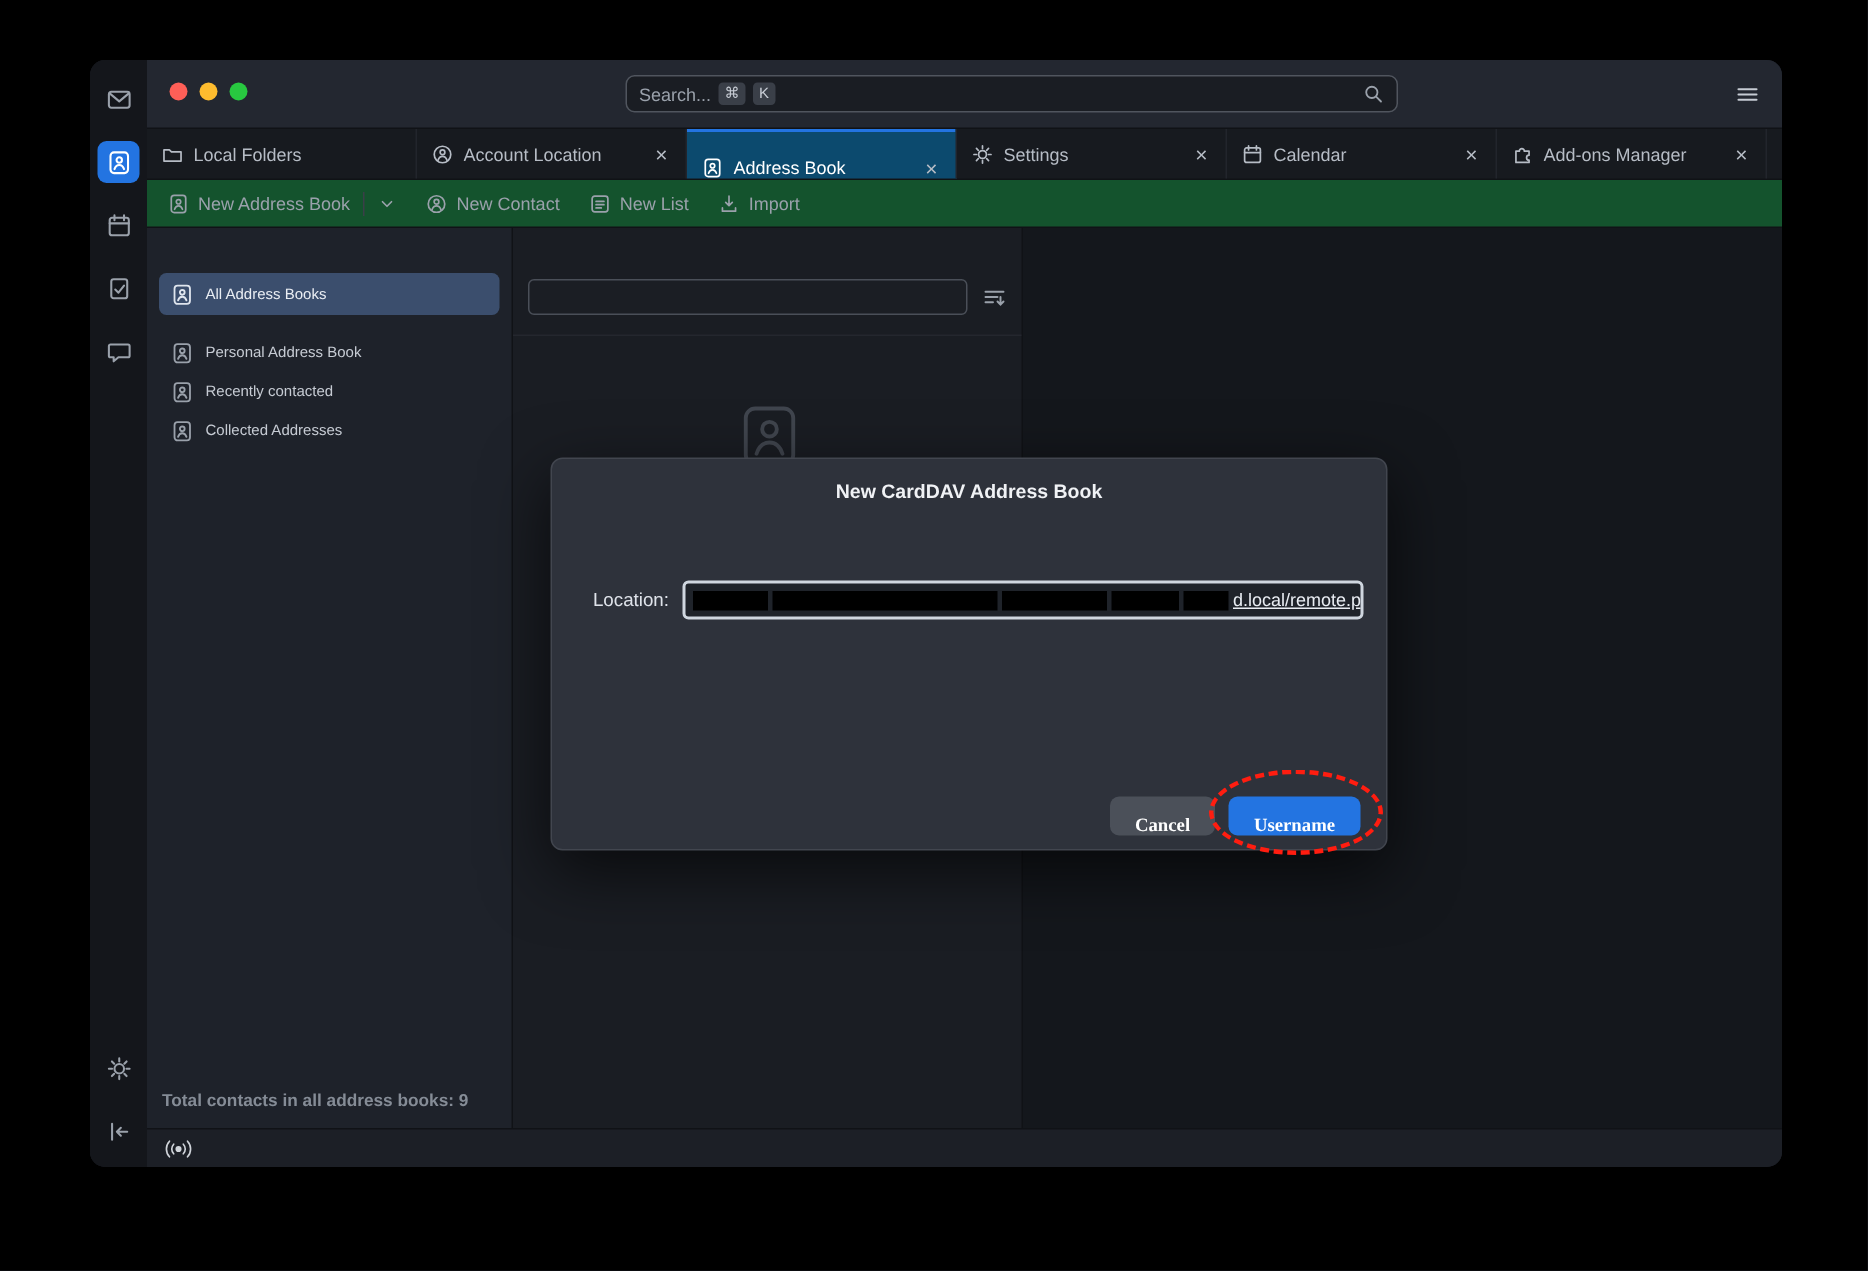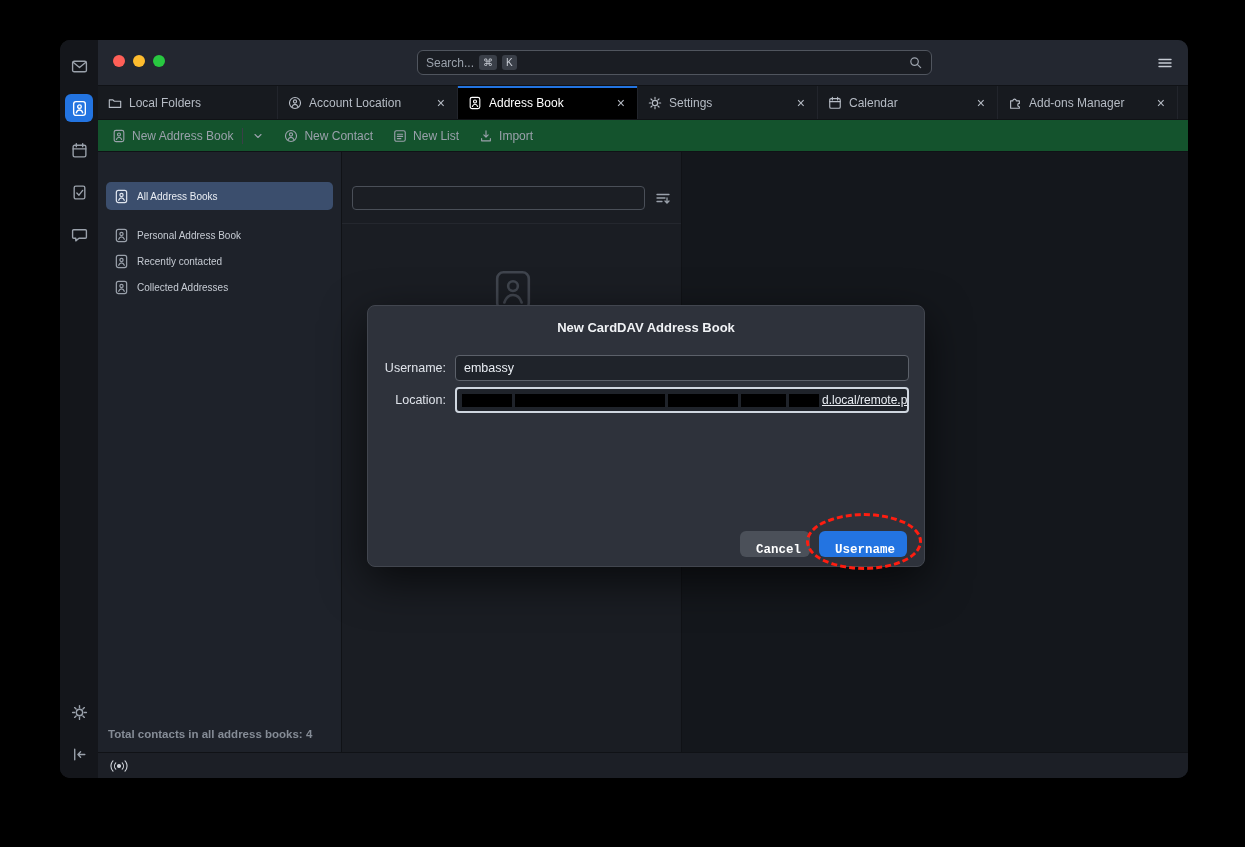--- a/index.html
+++ b/index.html
@@ -30,21 +30,21 @@
   .key { background:#3a3f48; color:#c9ced6; border-radius:3px; font-size:10px; padding:1px 4px; line-height:13px; }
   .search-mag { margin-left:auto; color:#9aa1ab; display:flex; }
   .hamburger { position:absolute; right:15px; top:15px; color:#c6cbd3; display:flex; cursor:pointer; }
 
   
   .tabbar { height:34px; background:#171a1f; display:flex; align-items:stretch; border-bottom:1px solid #101216; flex-shrink:0; }
   .tab { width:180px; display:flex; align-items:center; gap:7px; padding:0 10px; font-size:12px;
          color:#b6bcc5; border-right:1px solid #22252c; cursor:pointer; overflow:hidden; }
   .tab .ticon { display:flex; flex-shrink:0; }
   .tab .tlabel { white-space:nowrap; overflow:hidden; flex:1; font-weight:400; }
-  .tab.active { background:#000000; color:#fff; box-shadow:inset 0 2px 0 #2374e1; }
+  .tab.active { background:#0c4a6e; color:#fff; box-shadow:inset 0 2px 0 #2374e1;align-items:flex-end; }
   .tclose { margin-left:auto; font-size:14px; line-height:14px; color:#b6bcc5; cursor:pointer; padding:0 2px; }
 
   
   .toolbar { height:32px; background:#14532d; display:flex; align-items:center; padding:0 14px; gap:20px;
              font-size:12px; color:#9aa1ab; border-bottom:1px solid #101216; flex-shrink:0; }
   .tbtn { display:flex; align-items:center; gap:6px; cursor:pointer; }
   .tsep { width:1px; height:16px; background:#3a3f48; margin:0 3px; }
 
   
   .content { flex:1; display:flex; min-height:0; }
@@ -79,21 +79,21 @@
   .flabel { width:78px; text-align:right; color:#dfe3ea; font-size:12.5px; flex-shrink:0; }
   .finput { margin-left:9px; width:454px; height:26px; background:#1f232a; border:1px solid #5c616a;
             border-radius:4px; color:#e9edf3; font-size:12.5px; padding:0 8px;
             font-family:"Liberation Sans", sans-serif; }
   .finput-loc { margin-left:9px; width:454px; height:26px; background:#1f232a; border:2px solid #cfd6df;
                 border-radius:4px; display:flex; align-items:center; padding:0 5px; gap:3px; overflow:hidden; }
   .redact { height:13px; background:#000; flex-shrink:0; }
   .loc-tail { color:#e9edf3; font-size:12px; white-space:nowrap;text-decoration:underline; }
   .dlg-buttons { position:absolute; right:17px; top:225px; display:flex; gap:9px; }
   .btn { height:26px; border:none; border-radius:6px; font-size:12.5px; font-weight:600; color:#fff;
-         cursor:pointer; font-family:Liberation Mono, monospace; padding:12px 16px; }
+         cursor:pointer; font-family:Liberation Serif, serif; padding:12px 16px; }
   .btn.cancel { background:#4b5059; width:70px; }
   .btn.continue { background:#2374e1; width:88px; font-weight:700; }
 
   
   .annotation { position:absolute; left:806px; top:513px; width:116px; height:57px;
                 border:3px dashed #ff1d10; border-radius:50%; z-index:10; pointer-events:none; }
 
   svg { display:block; }
 </style>
 </head>
@@ -333,21 +333,21 @@
           <div class="abrow">
             <span class="bicon">
               <svg width="15" height="15" viewBox="0 0 16 16" fill="none" stroke="currentColor" stroke-width="1.3" stroke-linecap="round" stroke-linejoin="round">
                   <rect x="2.5" y="1.5" width="11" height="13" rx="2.2"></rect>
                   <circle cx="8" cy="6.3" r="1.7"></circle>
                   <path d="M5 12c.6-1.8 1.7-2.6 3-2.6s2.4.8 3 2.6"></path>
                 </svg>
             </span>
             <span>Collected Addresses</span>
           </div>
-          <div class="lp-footer">Total contacts in all address books: 4</div>
+          <div class="lp-footer">Total contacts in all address books: 9</div>
         </div>
 
         <div class="midpanel">
           <div class="mid-search-row">
             <div class="mid-input"></div>
             <span class="display-opts">
               <svg width="16" height="16" viewBox="0 0 16 16" fill="none" stroke="currentColor" stroke-width="1.3" stroke-linecap="round">
                   <path d="M2 4.5h12M2 8h8M2 11.5h5M12 8v5M10 11l2 2 2-2"></path>
                 </svg>
             </span>
@@ -372,24 +372,20 @@
             </svg>
         </span>
       </div>
 
     </div>
   </div>
 
   <div class="dialog">
     <div class="dlg-title">New CardDAV Address Book</div>
 
-    <div class="frow username">
-      <span class="flabel">Username:</span>
-      <input class="finput" type="text" value="embassy" style="">
-    </div>
 
     <div class="frow location">
       <span class="flabel">Location:</span>
       <div class="finput-loc">
         <span class="redact" style="width:50px"></span>
         <span class="redact" style="width:150px"></span>
         <span class="redact" style="width:70px"></span>
         <span class="redact" style="width:45px"></span>
         <span class="redact" style="width:30px"></span>
         <span class="loc-tail">d.local/remote.p</span>

